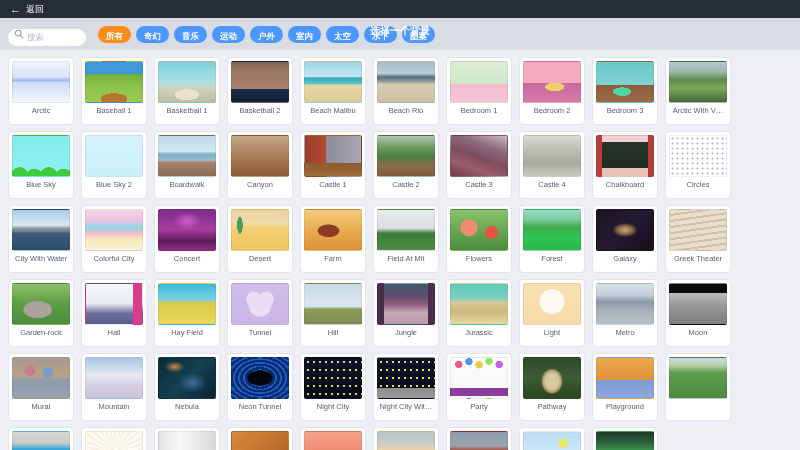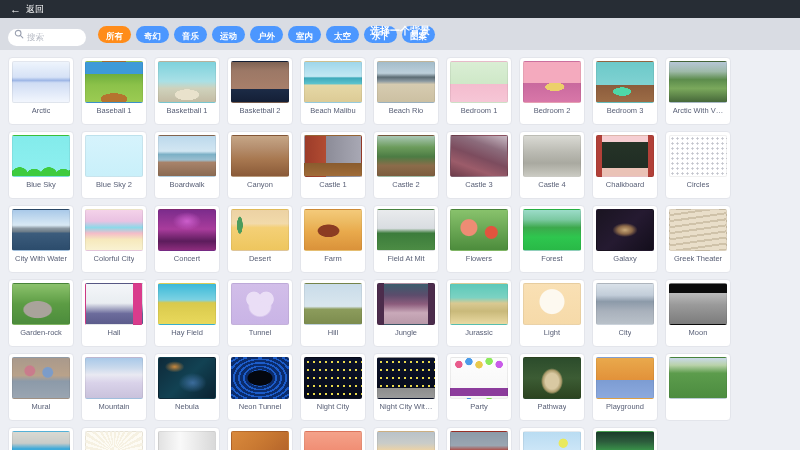--- a/index.html
+++ b/index.html
@@ -329,21 +329,21 @@
     <div class="tile">
     <div class="thumb" style="background: linear-gradient(rgb(92, 201, 185) 0%, rgb(124, 210, 194) 34%, rgb(217, 201, 146) 48%, rgb(201, 185, 122) 68%, rgb(233, 217, 162) 100%);"></div>
     <div class="tile-label">Jurassic</div>
   </div>
     <div class="tile">
     <div class="thumb" style="background: radial-gradient(13px at 50% 44%, rgb(253, 249, 240) 0%, rgb(253, 249, 240) 92%, rgba(0, 0, 0, 0) 100%), linear-gradient(rgb(249, 224, 180) 0%, rgb(246, 218, 169) 100%);"></div>
     <div class="tile-label">Light</div>
   </div>
     <div class="tile">
     <div class="thumb" style="background: linear-gradient(rgb(217, 225, 233) 0%, rgb(194, 205, 217) 28%, rgb(140, 154, 169) 44%, rgb(169, 177, 188) 68%, rgb(185, 193, 201) 100%);"></div>
-    <div class="tile-label">City</div>
+    <div class="tile-label">Metro</div>
   </div>
     <div class="tile">
     <div class="thumb" style="background: linear-gradient(rgb(11, 11, 11) 0%, rgb(11, 11, 11) 22%, rgb(188, 188, 188) 22%, rgb(154, 154, 154) 52%, rgb(124, 124, 124) 100%);"></div>
     <div class="tile-label">Moon</div>
   </div>
     <div class="tile">
     <div class="thumb" style="background: radial-gradient(6px at 30% 32%, rgb(201, 124, 140) 0%, rgb(201, 124, 140) 80%, rgba(0, 0, 0, 0) 100%), radial-gradient(6px at 62% 36%, rgb(124, 156, 201) 0%, rgb(124, 156, 201) 80%, rgba(0, 0, 0, 0) 100%), linear-gradient(rgb(169, 153, 140) 0%, rgb(185, 162, 138) 44%, rgb(140, 154, 169) 58%, rgb(154, 165, 177) 100%);"></div>
     <div class="tile-label">Mural</div>
   </div>
     <div class="tile">

